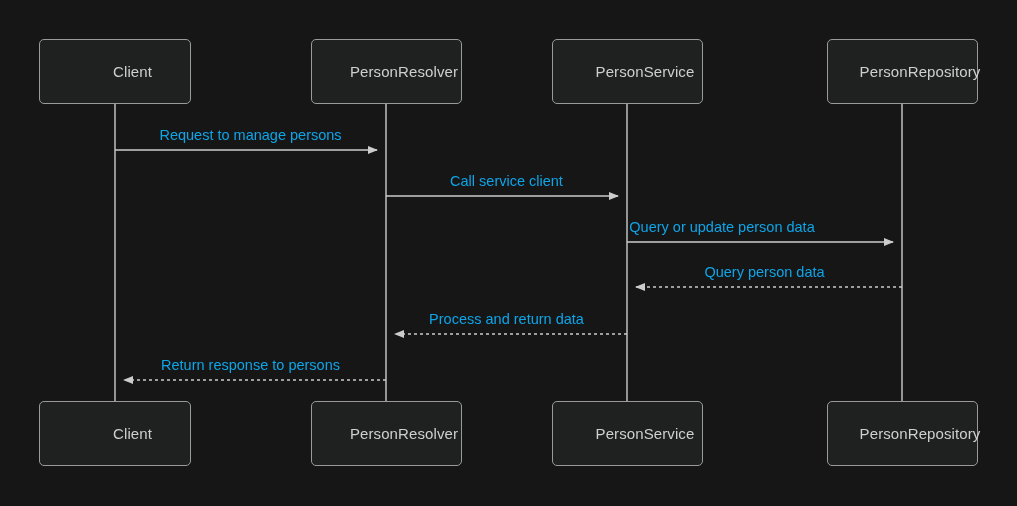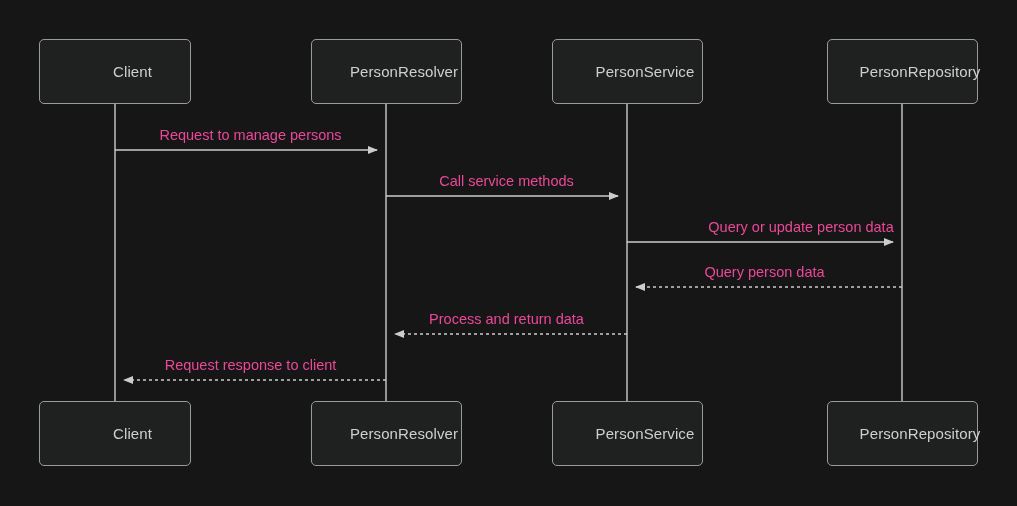--- a/index.html
+++ b/index.html
@@ -21,21 +21,21 @@
   }
   .participant-label{
     color:#cfcfcf;
     font-size:15px;
     letter-spacing:.1px;
     white-space:nowrap;
     user-select:none;
   }
   .msg-label{
     position:absolute;
-    color:#ec4899;
+    color:#0ea5e9;
     font-size:14.5px;
     white-space:nowrap;
     transform:translate(-50%,-100%);
     user-select:none;
   }
 </style>
 </head>
 <body>
 
 <div id="diagram">
@@ -86,19 +86,19 @@
       </div>
       <div class="participant-box" style="left: 552px; top: 401px; width: 151px; height: 65px;">
         <span class="participant-label">PersonService</span>
       </div>
       <div class="participant-box" style="left: 827px; top: 401px; width: 151px; height: 65px;">
         <span class="participant-label">PersonRepository</span>
       </div>
     </div>
   <div id="labels">
       <div class="msg-label" style="left: 250.5px; top: 143px;">Request to manage persons</div>
-      <div class="msg-label" style="left: 506.5px; top: 189px;">Call service methods</div>
-      <div class="msg-label" style="left: 801px; top: 235px; text-align: center;">Query or update person data</div>
+      <div class="msg-label" style="left: 506.5px; top: 189px;">Call service client</div>
+      <div class="msg-label" style="left: 722px; top: 235px; text-align: center;">Query or update person data</div>
       <div class="msg-label" style="left: 764.5px; top: 280px;">Query person data</div>
       <div class="msg-label" style="left: 506.5px; top: 327px; text-align: right;">Process and return data</div>
-      <div class="msg-label" style="left: 250.5px; top: 373px;">Request response to client</div>
+      <div class="msg-label" style="left: 250.5px; top: 373px;">Return response to persons</div>
     </div>
 </div>
 
 </body></html>

